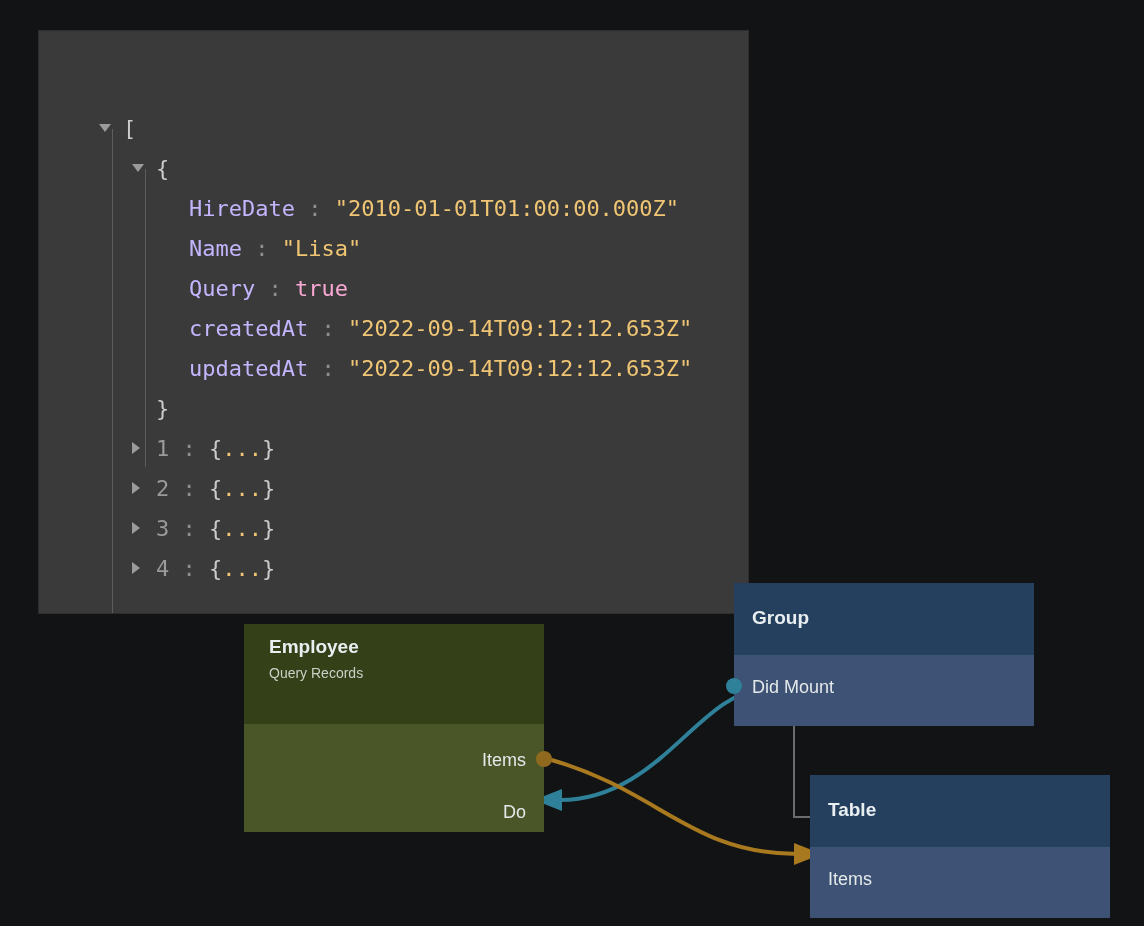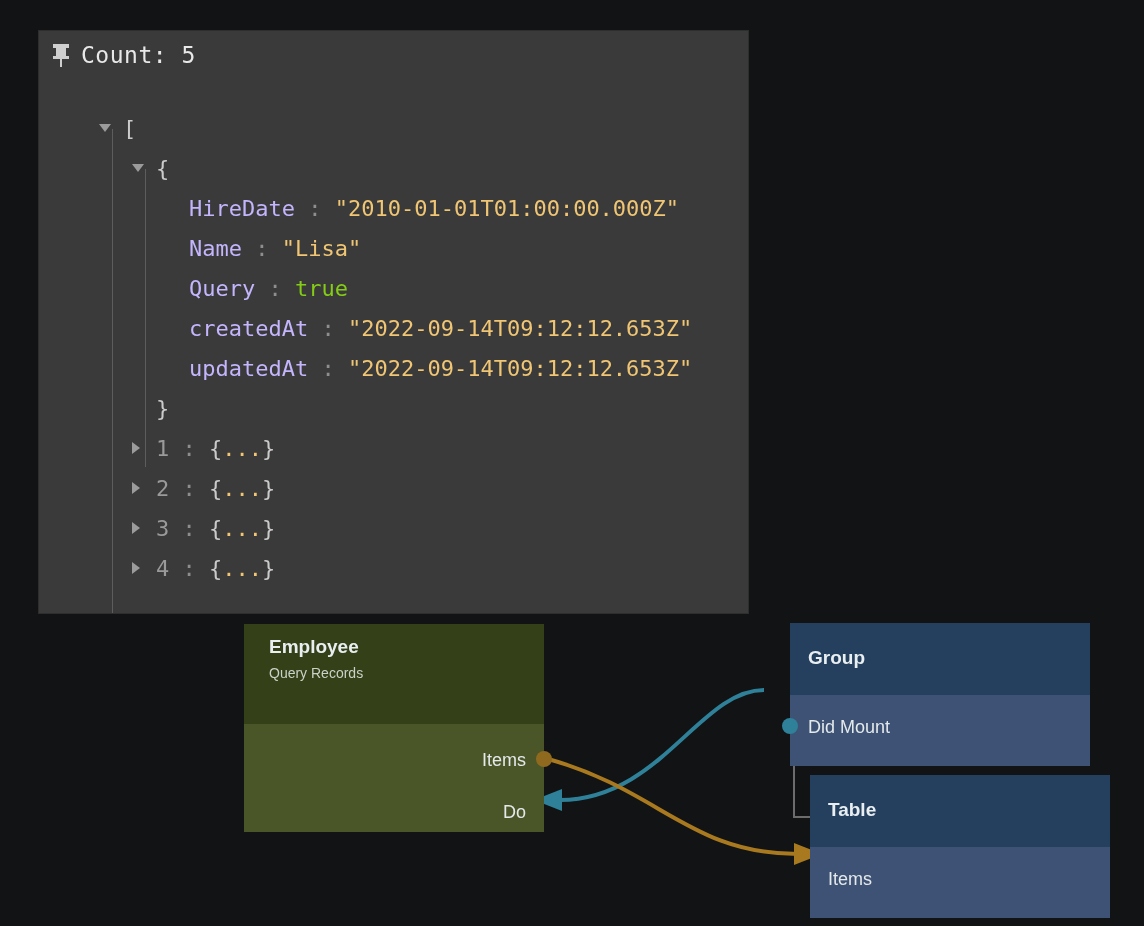--- a/index.html
+++ b/index.html
@@ -117,21 +117,21 @@
   .arrow.right {
     border-top: 6px solid transparent;
     border-bottom: 6px solid transparent;
     border-left: 8px solid #9b9b9b;
   }
   .k-key    { color: #c4b5fd; }
   .k-idx    { color: #9a9a9a; }
   .k-colon  { color: #8e8e8e; }
   .k-brace  { color: #cbcbcb; }
   .k-string { color: #f0c674; }
-  .k-bool   { color: #84cc16; }
+  .k-bool   { color: #f9a8d4; }
   .k-num    { color: #84c9d9; }
   .k-dots   { color: #f0c674; }
 
   
   .guide {
     position: absolute;
     width: 1px;
     background: #5d5d5d;
   }
 
@@ -164,21 +164,21 @@
   }
   .port-row.right { right: 18px; text-align: right; }
   .port-row.left  { left: 18px; text-align: center; }
 
   
   #node-employee { left: 244px; top: 624px; width: 300px; height: 208px; }
   #node-employee .node-header { background: #334018; height: 100px; padding-left: 25px; }
   #node-employee .node-body   { background: #4a5528; height: 108px; }
 
   
-  #node-group { left: 790px; top: 583px; width: 300px; height: 178px; margin-top: 40px; }
+  #node-group { left: 734px; top: 583px; width: 300px; height: 178px; }
   #node-group .node-header { background: #24405e; height: 72px; display:flex; align-items:center; }
   #node-group .node-body   { background: #3d5274; height: 71px; }
 
   
   #node-table { left: 810px; top: 747px; width: 300px; height: 125px; margin-top: 28px; }
   #node-table .node-header { background: #24405e; height: 72px; display:flex; align-items:center; }
   #node-table .node-body   { background: #3d5274; height: 71px; }
 
   .port-dot {
     position: absolute;
@@ -204,29 +204,20 @@
     left: 0; top: 0;
     width: 1144px; height: 926px;
     pointer-events: none;
   }
 </style>
 </head>
 <body>
 
 <div id="inspector-panel">
 
-  <div id="inspector-header">
-    <span class="pin-icon">
-      <span class="pin-head"></span>
-      <span class="pin-body"></span>
-      <span class="pin-flange"></span>
-      <span class="pin-needle"></span>
-    </span>
-    <span id="count-label">Count: 5</span>
-  </div>
 
   <div id="tree">
       <div class="trow"><span class="tw" style="display: inline-block; width: 46px;"></span><span style="display: inline-block; width: 24px;"><span class="arrow down"></span></span><span class="k-brace">[</span></div>
       <div class="trow"><span class="tw" style="display: inline-block; width: 79px;"></span><span style="display: inline-block; width: 24px;"><span class="arrow down"></span></span><span class="k-brace">{</span></div>
       <div class="trow"><span class="tw" style="display: inline-block; width: 112px;"></span><span style="display: inline-block; width: 24px;"></span><span class="k-key">HireDate</span><span class="k-colon"> : </span><span class="k-string">"2010-01-01T01:00:00.000Z"</span></div>
       <div class="trow"><span class="tw" style="display: inline-block; width: 112px;"></span><span style="display: inline-block; width: 24px;"></span><span class="k-key">Name</span><span class="k-colon"> : </span><span class="k-string">"Lisa"</span></div>
       <div class="trow"><span class="tw" style="display: inline-block; width: 112px;"></span><span style="display: inline-block; width: 24px;"></span><span class="k-key">Query</span><span class="k-colon"> : </span><span class="k-bool">true</span></div>
       <div class="trow"><span class="tw" style="display: inline-block; width: 112px;"></span><span style="display: inline-block; width: 24px;"></span><span class="k-key">createdAt</span><span class="k-colon"> : </span><span class="k-string">"2022-09-14T09:12:12.653Z"</span></div>
       <div class="trow"><span class="tw" style="display: inline-block; width: 112px;"></span><span style="display: inline-block; width: 24px;"></span><span class="k-key">updatedAt</span><span class="k-colon"> : </span><span class="k-string">"2022-09-14T09:12:12.653Z"</span></div>
       <div class="trow"><span class="tw" style="display: inline-block; width: 79px;"></span><span style="display: inline-block; width: 24px;"></span><span class="k-brace">}</span></div>

